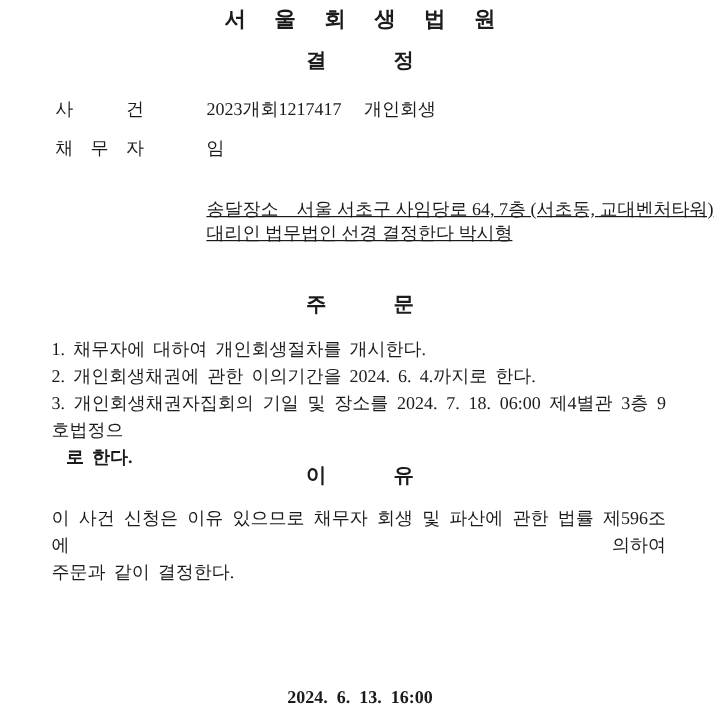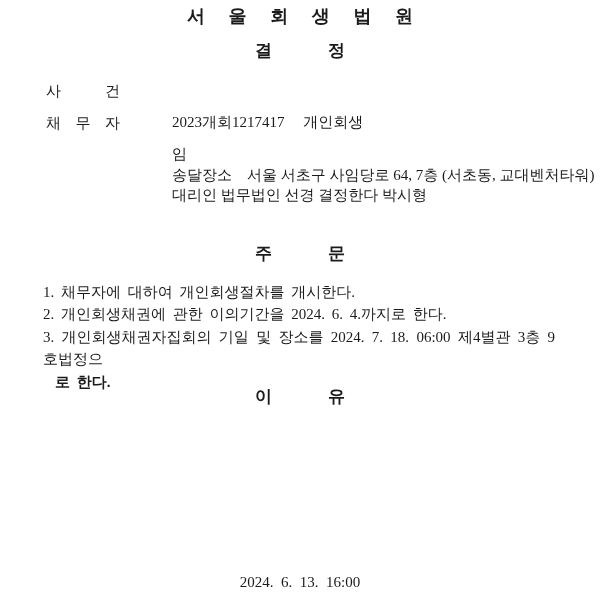--- a/index.html
+++ b/index.html
@@ -13,33 +13,33 @@
     font-family: "Liberation Serif", "DejaVu Serif", serif;
     color: #1b1b1b;
     font-size: 15px;
   }
   .abs { position: absolute; }
   .center-row { left: 0; right: 0; display: flex; justify-content: center; }
   .spread { display: flex; justify-content: space-between; }
   .title-inner { width: 226px; font-size: 18px; font-weight: 700; letter-spacing: 0; }
   .h2-inner { width: 90px; font-size: 17px; font-weight: 700; }
   .case-label { left: 46px; width: 74px; }
-  .case-value { left: 172px; white-space: pre; margin-top: 31px; }
-  .addr-block { left: 172px; width: 426px; line-height: 20px; }
+  .case-value { left: 172px; white-space: pre; }
+  .addr-block { left: 172px; width: 426px; line-height: 20px; text-decoration: underline; }
   .addr-block div { white-space: nowrap; }
   .body-block {
     left: 43px;
     width: 512px;
     line-height: 22.4px;
     text-align: justify;
     word-spacing: 3px;
   }
   .stretch { text-align: justify; text-align-last: justify; }
   .cont { margin-left: 12px; font-weight: bold; }
-  .date-row { left: 0; right: 0; text-align: center; white-space: pre; }
+  .date-row { left: 0; right: 0; text-align: center; white-space: pre; font-weight: bold; }
 </style>
 </head>
 <body>
 
 <div class="doc">
 
   <div class="abs center-row" style="top:4px">
     <div class="spread title-inner">
       <span>서</span>
       <span>울</span>
@@ -89,16 +89,20 @@
     <div class="cont">로 한다.</div>
   </div>
 
   <div class="abs center-row" style="top:385px">
     <div class="spread h2-inner">
       <span>이</span>
       <span>유</span>
     </div>
   </div>
 
+  <div class="abs body-block" style="top:422px">
+    <div class="stretch">이 사건 신청은 이유 있으므로 채무자 회생 및 파산에 관한 법률 제596조에 의하여</div>
+    <div>주문과 같이 결정한다.</div>
+  </div>
 
   <div class="abs date-row" style="top:574px">2024.&nbsp; 6.&nbsp; 13.&nbsp; 16:00</div>
 
 </div>
 
 </body></html>

